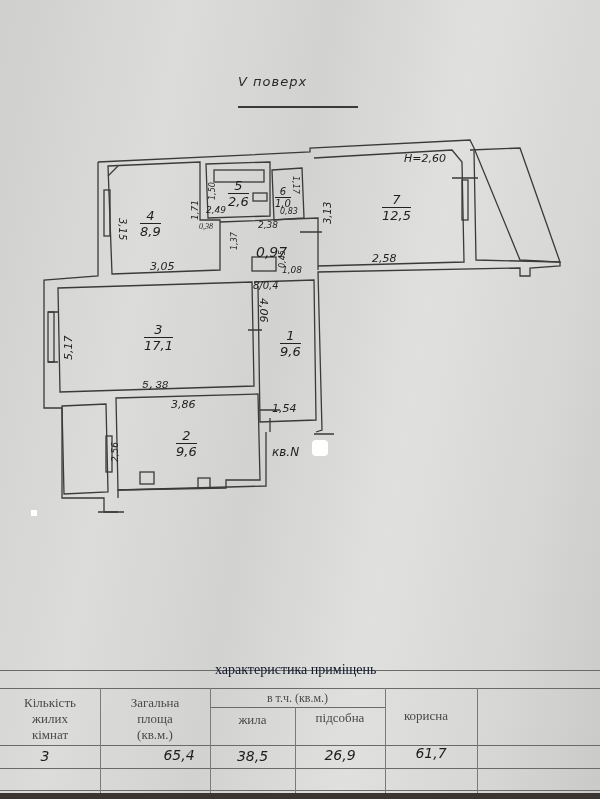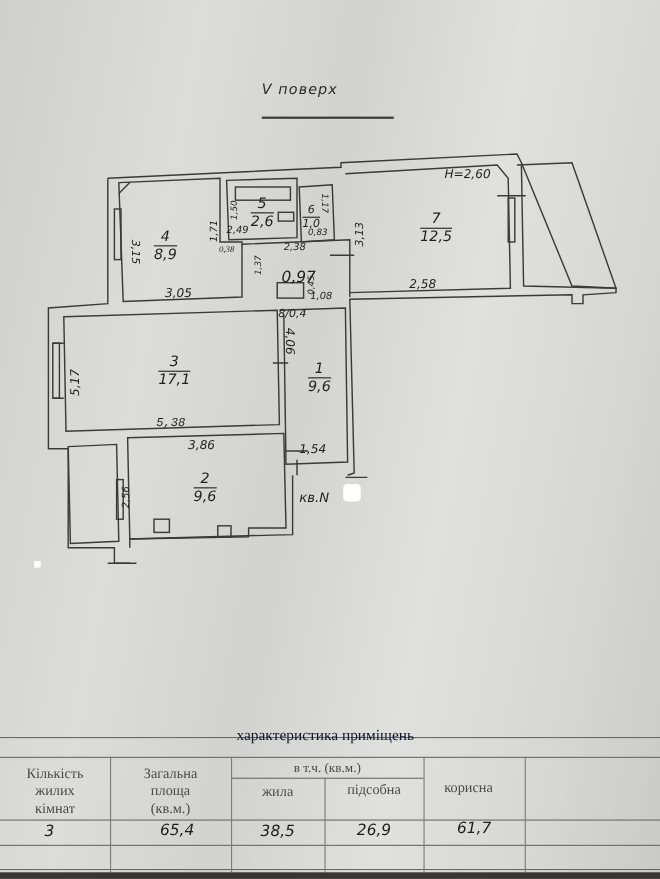--- a/index.html
+++ b/index.html
@@ -162,18 +162,18 @@
     <div>Загальна</div>
     <div>площа</div>
     <div>(кв.м.)</div>
   </div>
   <div class="th" style="left:210px;top:40px;width:175px;font-size:12px;">в т.ч. (кв.м.)</div>
   <div class="th" style="left:210px;top:62px;width:85px;">жила</div>
   <div class="th" style="left:295px;top:60px;width:90px;">підсобна</div>
   <div class="th" style="left:367px;top:58px;width:92px;margin-left:13px;">корисна</div>
 
   <div class="td" style="left:0;top:98px;width:90px;">3</div>
-  <div class="td" style="left:106px;top:97px;width:110px;font-style:italic;">65,4</div>
+  <div class="td" style="left:124px;top:97px;width:110px;font-style:italic;">65,4</div>
   <div class="td" style="left:210px;top:98px;width:85px;">38,5</div>
   <div class="td" style="left:295px;top:97px;width:90px;">26,9</div>
   <div class="td" style="left:385px;top:95px;width:92px;">61,7</div>
 </div>
 <div class="bottom-edge"></div>
 
 </body></html>

